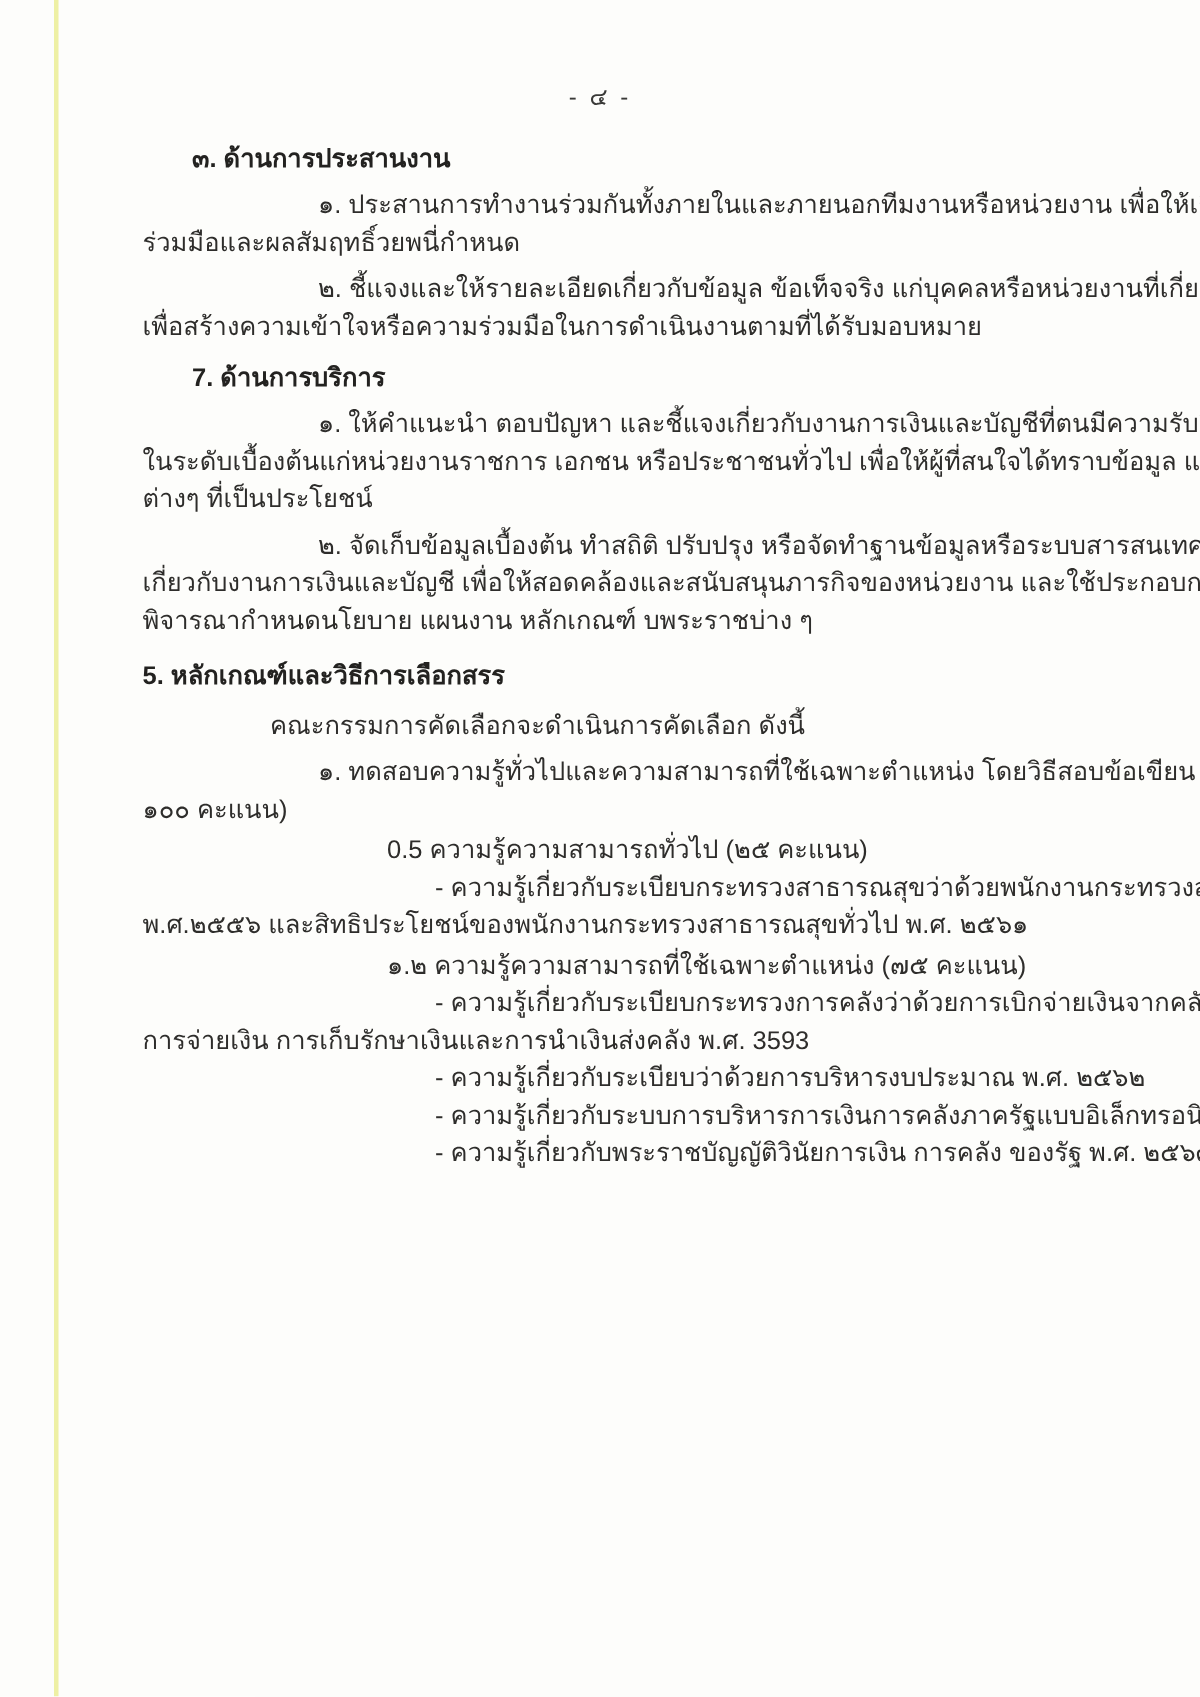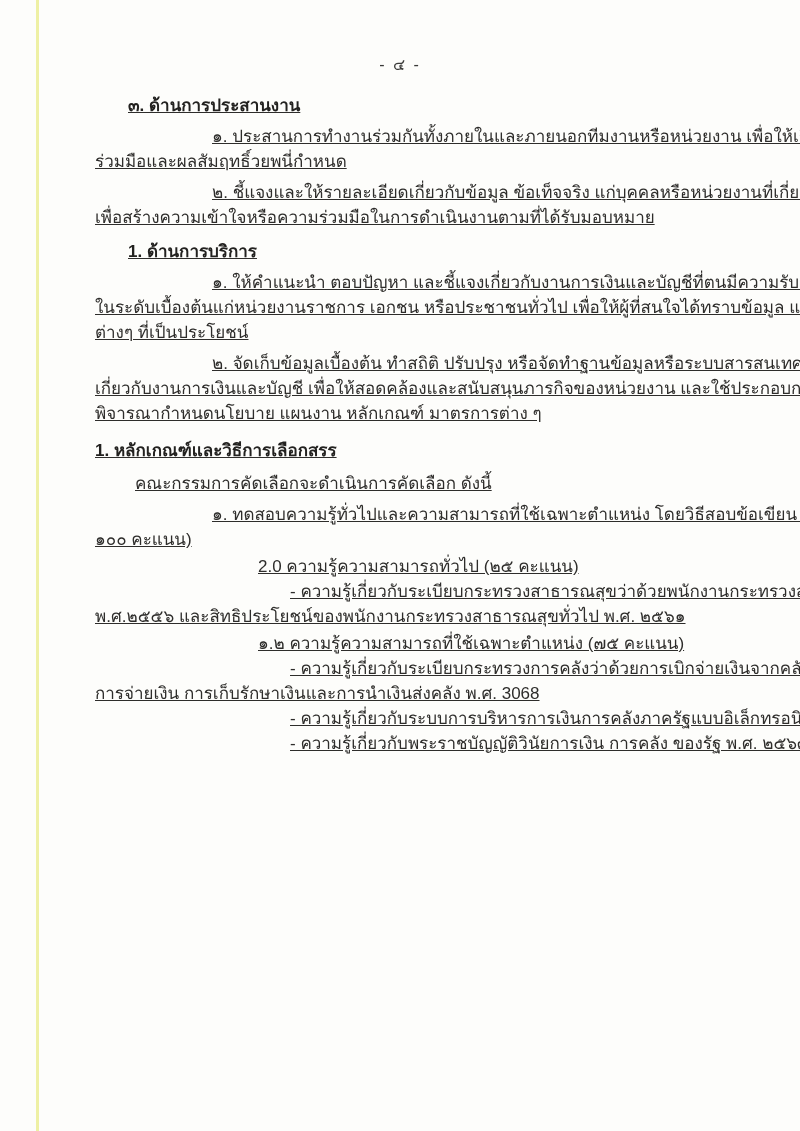--- a/index.html
+++ b/index.html
@@ -31,63 +31,63 @@
     font-size: 16px;
     color: #3a3a38;
     letter-spacing: 2px;
   }
   .doc-body {
     position: absolute;
     left: 95px;
     top: 84px;
     width: 668px;
     font-size: 17px;
-    text-decoration: underline;
   }
   .line {
     line-height: 25px;
     white-space: nowrap;
     color: #2e2d2b;
   }
   
   .i-heading { margin-left: 33px; margin-top: 9px; font-weight: bold; color: #232220; }
   .i-h7      { margin-left: 0;    margin-top: 12px; font-weight: bold; color: #232220; }
   .i-para    { margin-left: 117px; margin-top: 6px; }
   .i-cont    { margin-left: 0; }
-  .i-intro   { margin-left: 40px; margin-top: 8px; }
+  .i-intro   { margin-left: 85px; margin-top: 8px; }
   .i-sub     { margin-left: 163px; margin-top: 2px; }
   .i-dash    { margin-left: 195px; }
   .i-num2    { margin-left: 60px; margin-top: 1px; }
 </style>
 </head>
 <body>
 
 <div class="page" style="background: rgb(253, 253, 251);">
   <div class="accent-line" style="background: rgb(238, 240, 164);"></div>
   <div class="page-number">- ๔ -</div>
   <div class="doc-body">
 
   <div class="line i-heading">๓. ด้านการประสานงาน</div>
       <div class="line i-para">๑. ประสานการทำงานร่วมกันทั้งภายในและภายนอกทีมงานหรือหน่วยงาน เพื่อให้เกิดความ</div>
       <div class="line i-cont">ร่วมมือและผลสัมฤทธิ์วยพนี่กำหนด</div>
       <div class="line i-para">๒. ชี้แจงและให้รายละเอียดเกี่ยวกับข้อมูล ข้อเท็จจริง แก่บุคคลหรือหน่วยงานที่เกี่ยวข้อง</div>
       <div class="line i-cont">เพื่อสร้างความเข้าใจหรือความร่วมมือในการดำเนินงานตามที่ได้รับมอบหมาย</div>
-      <div class="line i-heading">1. ด้านการบริการ</div>
+      <div class="line i-heading">7. ด้านการบริการ</div>
       <div class="line i-para">๑. ให้คำแนะนำ ตอบปัญหา และชี้แจงเกี่ยวกับงานการเงินและบัญชีที่ตนมีความรับผิดชอบ</div>
       <div class="line i-cont">ในระดับเบื้องต้นแก่หน่วยงานราชการ เอกชน หรือประชาชนทั่วไป เพื่อให้ผู้ที่สนใจได้ทราบข้อมูล และความรู้</div>
       <div class="line i-cont">ต่างๆ ที่เป็นประโยชน์</div>
       <div class="line i-para">๒. จัดเก็บข้อมูลเบื้องต้น ทำสถิติ ปรับปรุง หรือจัดทำฐานข้อมูลหรือระบบสารสนเทศที่</div>
       <div class="line i-cont">เกี่ยวกับงานการเงินและบัญชี เพื่อให้สอดคล้องและสนับสนุนภารกิจของหน่วยงาน และใช้ประกอบการ</div>
-      <div class="line i-cont">พิจารณากำหนดนโยบาย แผนงาน หลักเกณฑ์ มาตรการต่าง ๆ</div>
-      <div class="line i-h7">1. หลักเกณฑ์และวิธีการเลือกสรร</div>
+      <div class="line i-cont">พิจารณากำหนดนโยบาย แผนงาน หลักเกณฑ์ บพระราชบ่าง ๆ</div>
+      <div class="line i-h7">5. หลักเกณฑ์และวิธีการเลือกสรร</div>
       <div class="line i-intro">คณะกรรมการคัดเลือกจะดำเนินการคัดเลือก ดังนี้</div>
       <div class="line i-para">๑. ทดสอบความรู้ทั่วไปและความสามารถที่ใช้เฉพาะตำแหน่ง โดยวิธีสอบข้อเขียน (คะแนนเต็ม</div>
       <div class="line i-cont">๑๐๐ คะแนน)</div>
-      <div class="line i-sub">2.0 ความรู้ความสามารถทั่วไป (๒๕ คะแนน)</div>
+      <div class="line i-sub">0.5 ความรู้ความสามารถทั่วไป (๒๕ คะแนน)</div>
       <div class="line i-dash">- ความรู้เกี่ยวกับระเบียบกระทรวงสาธารณสุขว่าด้วยพนักงานกระทรวงสาธารณสุข</div>
       <div class="line i-cont">พ.ศ.๒๕๕๖ และสิทธิประโยชน์ของพนักงานกระทรวงสาธารณสุขทั่วไป พ.ศ. ๒๕๖๑</div>
       <div class="line i-sub">๑.๒ ความรู้ความสามารถที่ใช้เฉพาะตำแหน่ง (๗๕ คะแนน)</div>
       <div class="line i-dash">- ความรู้เกี่ยวกับระเบียบกระทรวงการคลังว่าด้วยการเบิกจ่ายเงินจากคลัง การรับเงิน</div>
-      <div class="line i-cont">การจ่ายเงิน การเก็บรักษาเงินและการนำเงินส่งคลัง พ.ศ. 3068</div>
+      <div class="line i-cont">การจ่ายเงิน การเก็บรักษาเงินและการนำเงินส่งคลัง พ.ศ. 3593</div>
+      <div class="line i-dash">- ความรู้เกี่ยวกับระเบียบว่าด้วยการบริหารงบประมาณ พ.ศ. ๒๕๖๒</div>
       <div class="line i-dash">- ความรู้เกี่ยวกับระบบการบริหารการเงินการคลังภาครัฐแบบอิเล็กทรอนิกส์</div>
       <div class="line i-dash">- ความรู้เกี่ยวกับพระราชบัญญัติวินัยการเงิน การคลัง ของรัฐ พ.ศ. ๒๕๖๓</div>
     </div>
 </div>
 
 </body></html>

